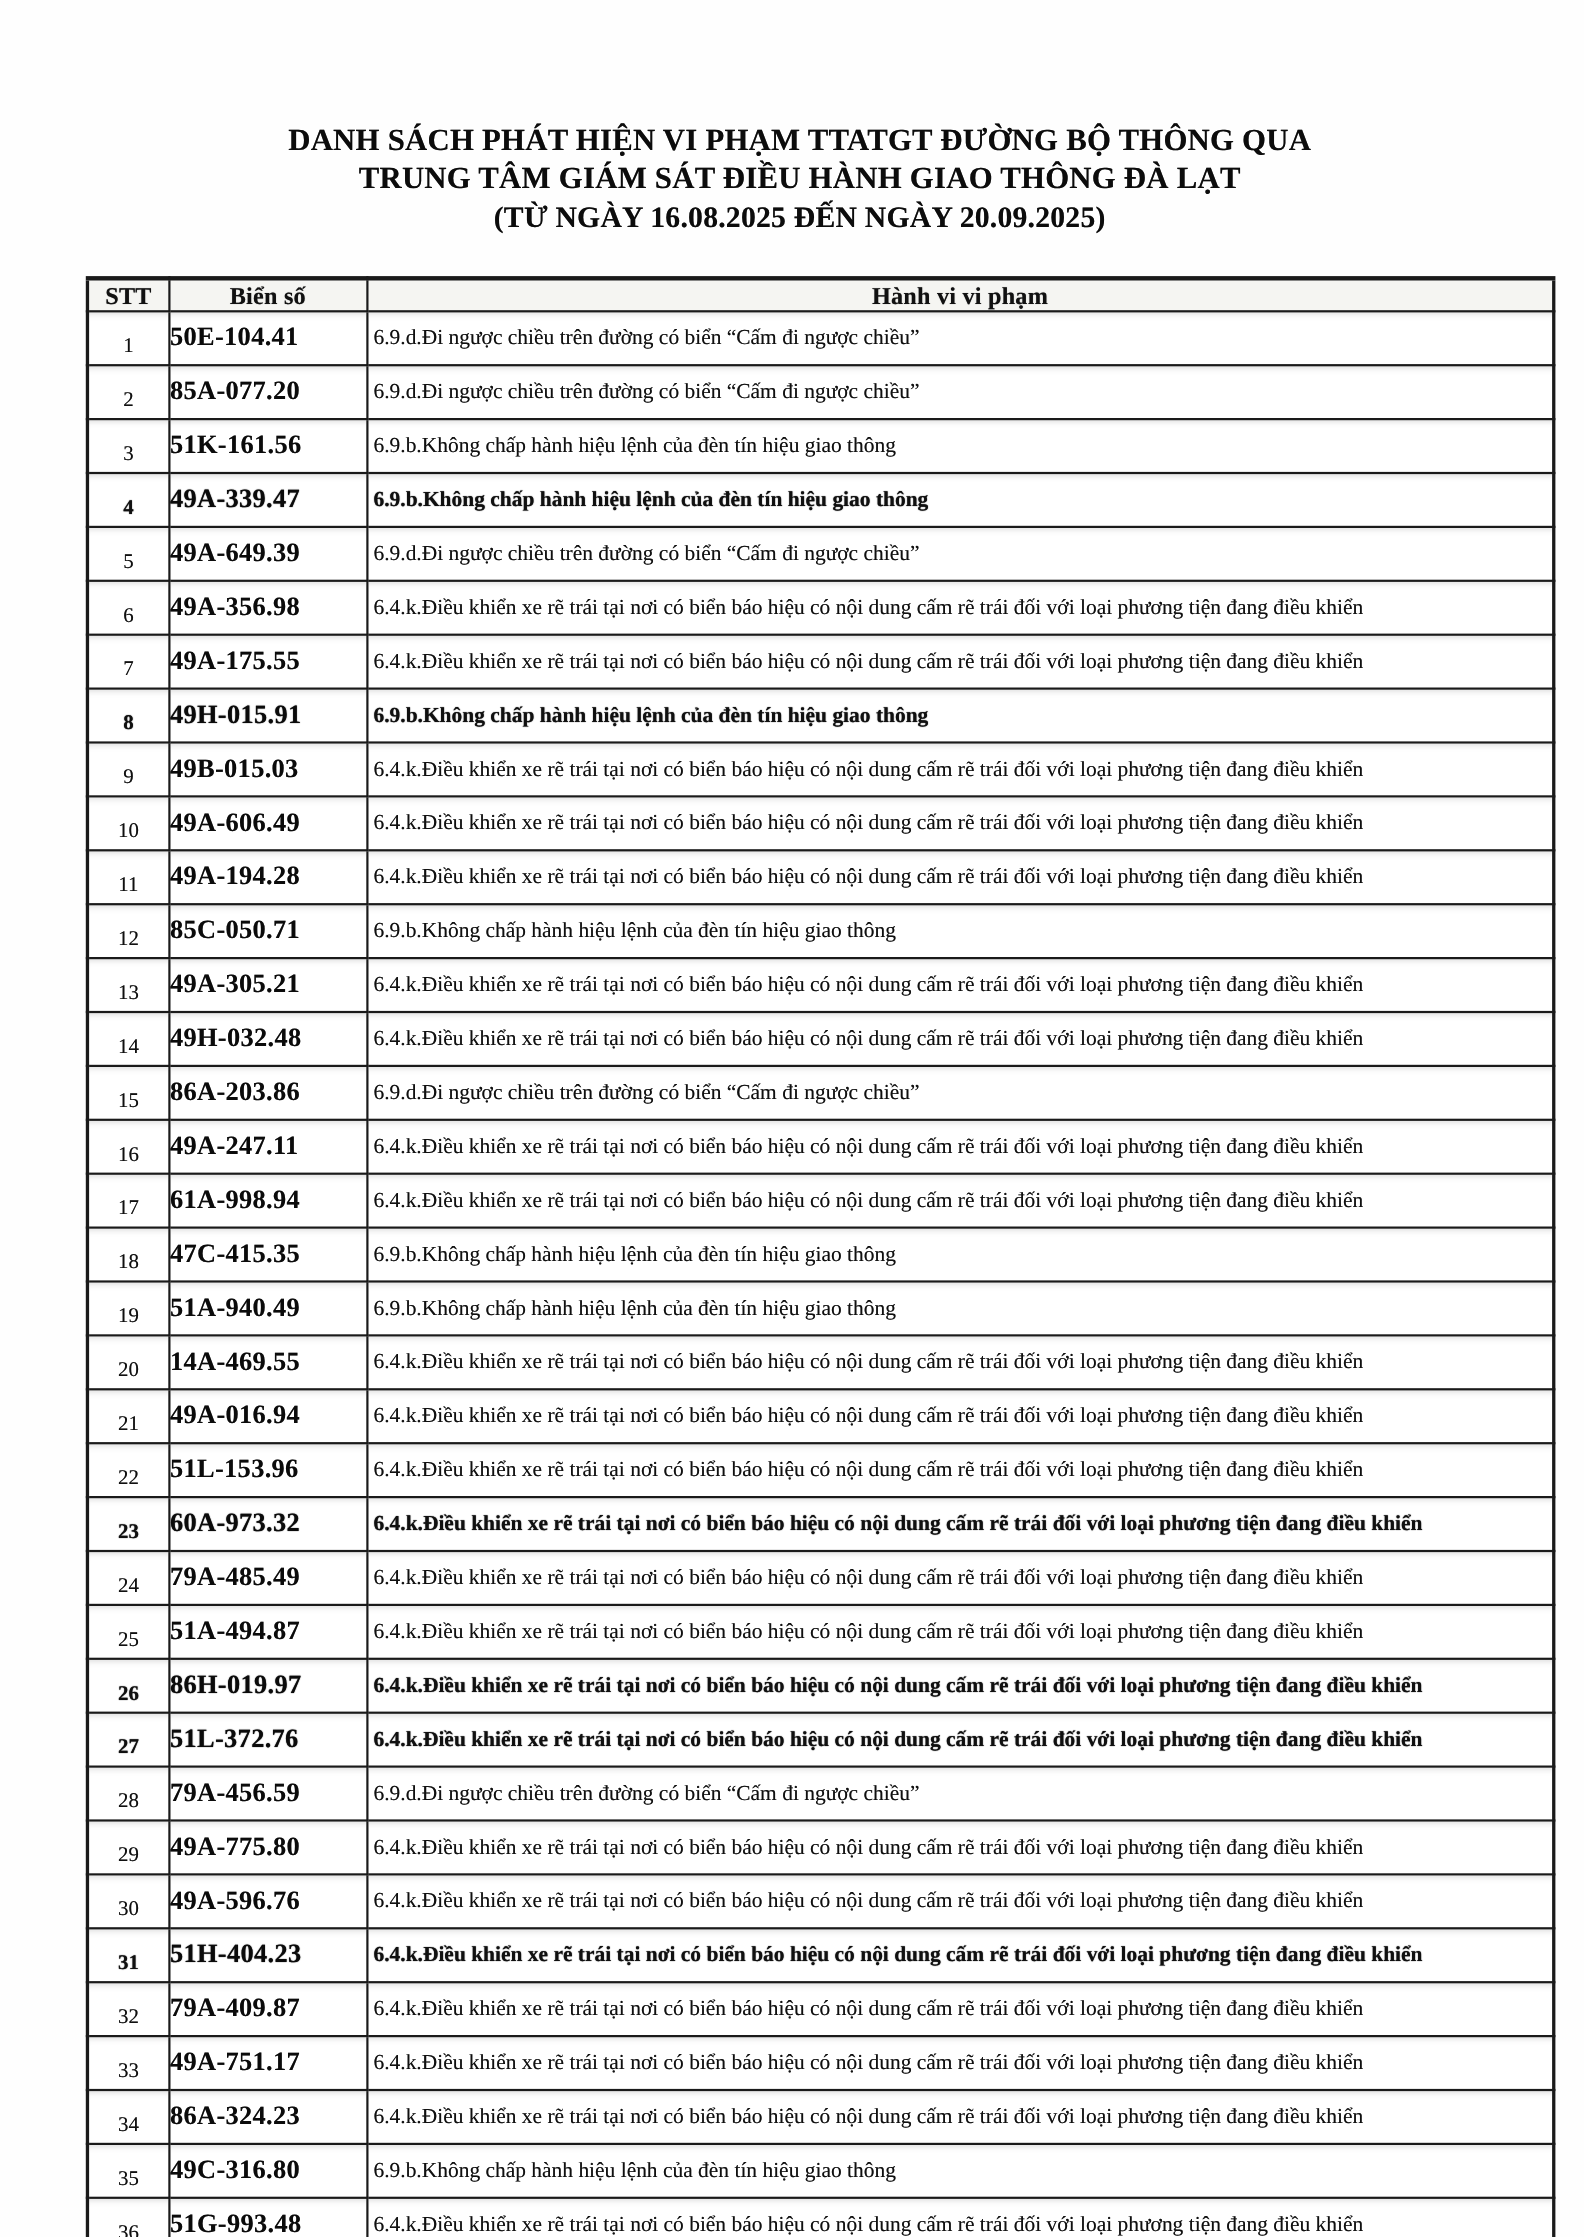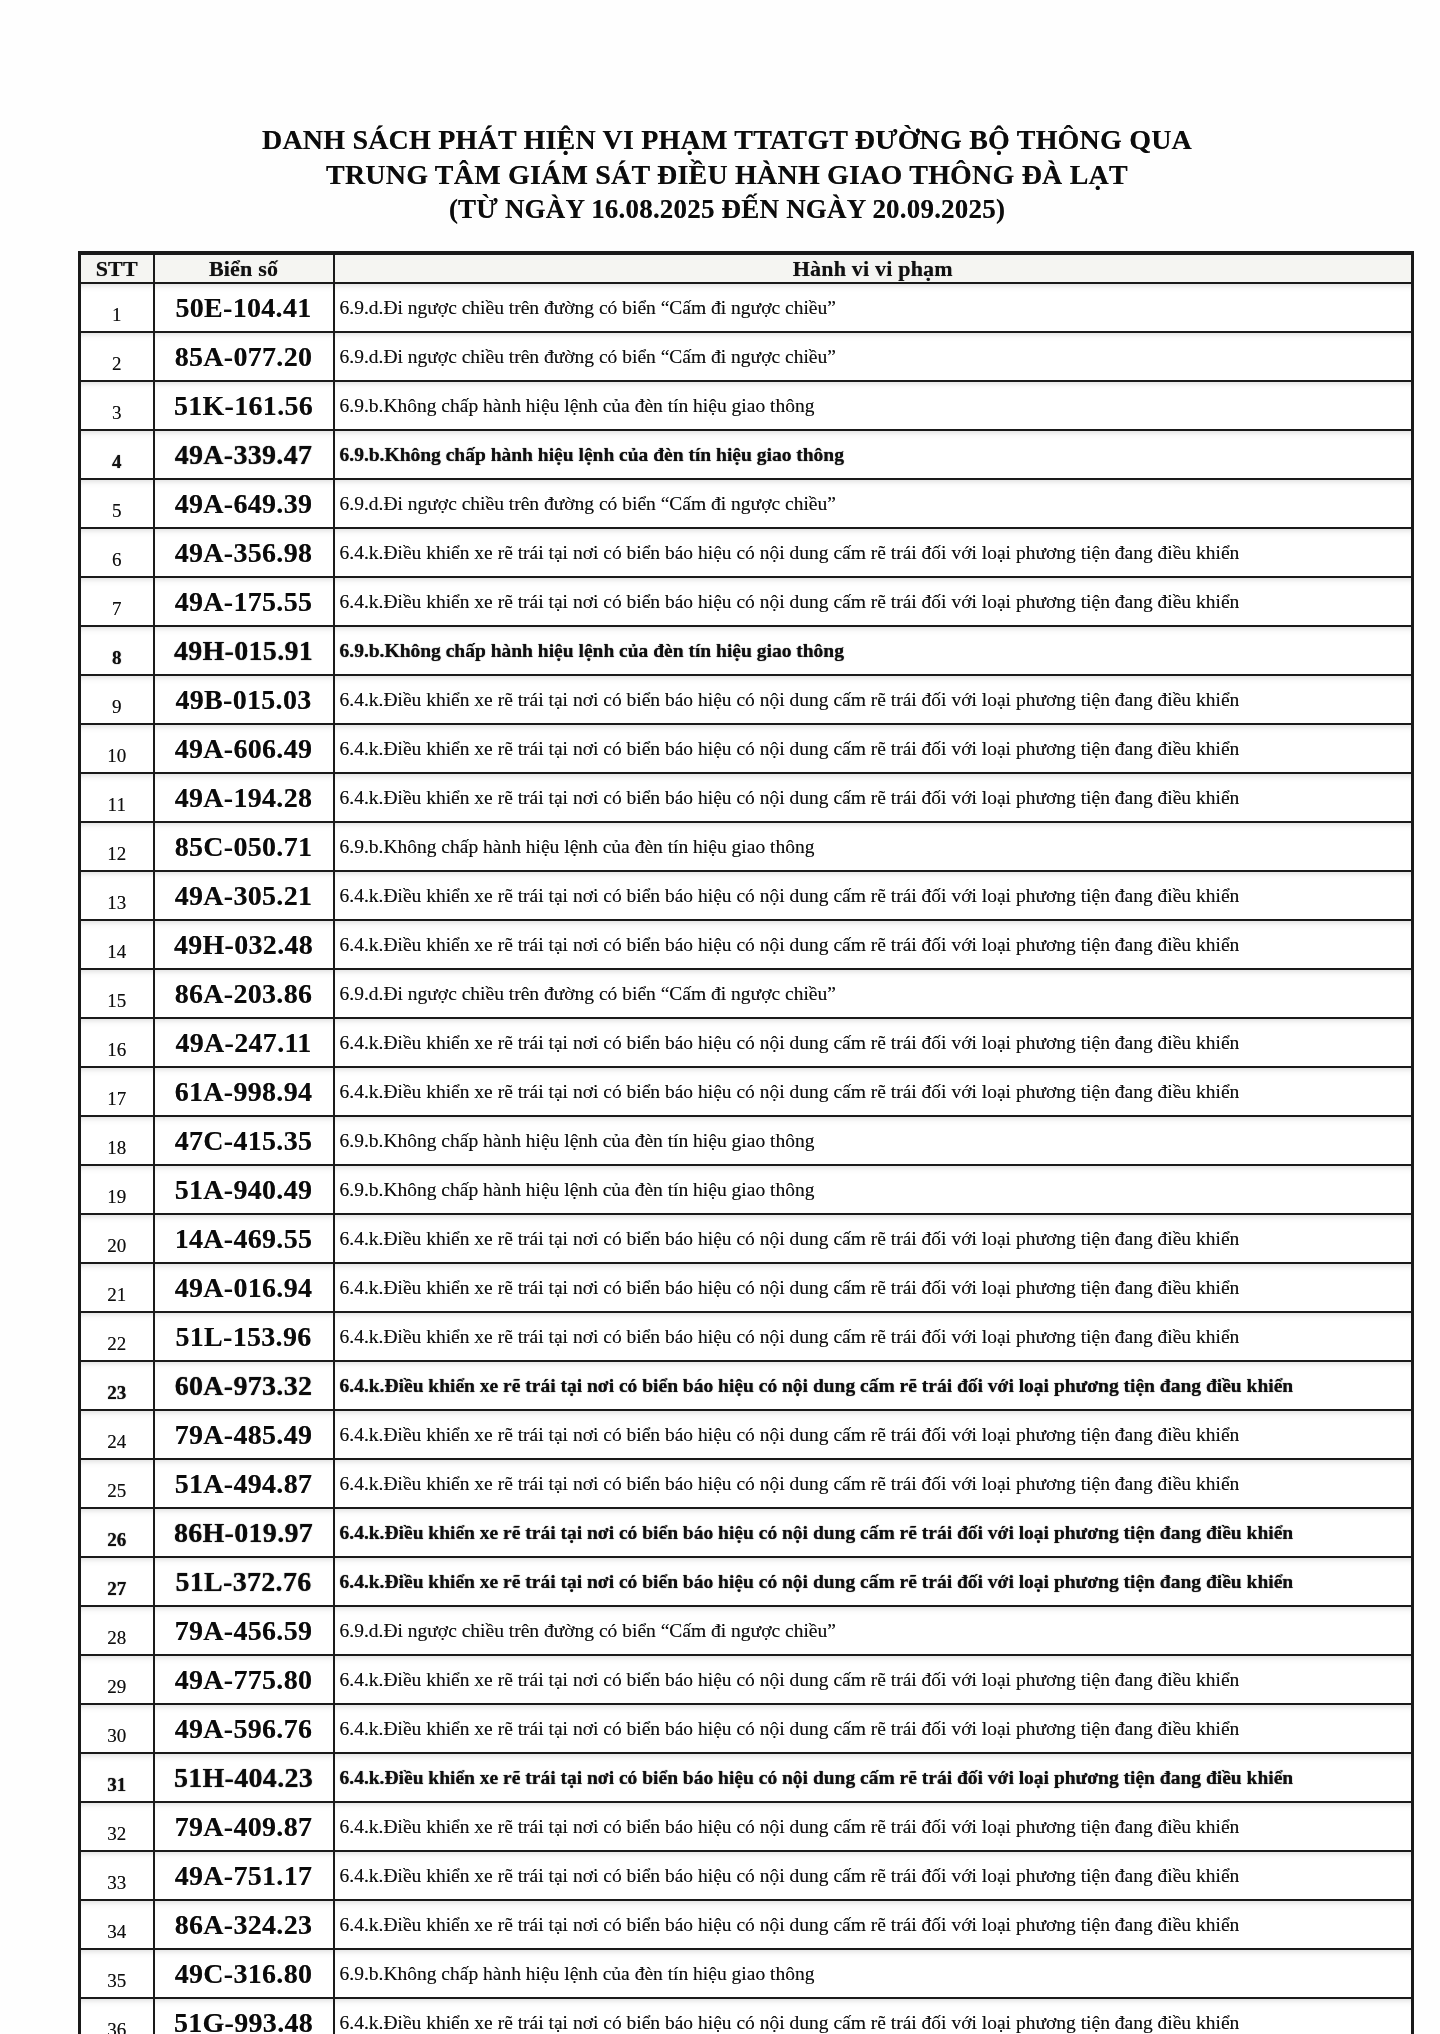--- a/index.html
+++ b/index.html
@@ -11,21 +11,21 @@
     position: relative;
     width: 1440px;
     height: 2034px;
     background: #fefefe;
     font-family: "Liberation Serif", "DejaVu Serif", serif;
     color: #111;
     overflow: hidden;
   }
   .title-block {
     position: absolute;
-    top: 122px;
+    top: 110px;
     left: 0;
     width: 1440px;
     padding-left: 14px;
     box-sizing: border-box;
     text-align: center;
     font-weight: 700;
     color: #0c0c0c;
     text-shadow: 0 0 0.6px rgba(0,0,0,0.55);
   }
   .title-line {
@@ -77,23 +77,22 @@
     text-shadow: 0 0 0.45px rgba(0,0,0,0.5);
   }
   td.stt {
     text-align: center;
     font-size: 19px;
     vertical-align: bottom;
     padding-bottom: 5px;
     color: #101010;
   }
   td.plate {
-    text-align: center;
     font-weight: 700;
-    font-size: 28px;
+    font-size: 24px;
     letter-spacing: 0.3px;
     color: #0b0b0b;
   }
   td.violation {
     text-align: left;
     font-size: 19.5px;
     padding-left: 5px;
     padding-right: 4px;
     white-space: nowrap;
     overflow: hidden;

